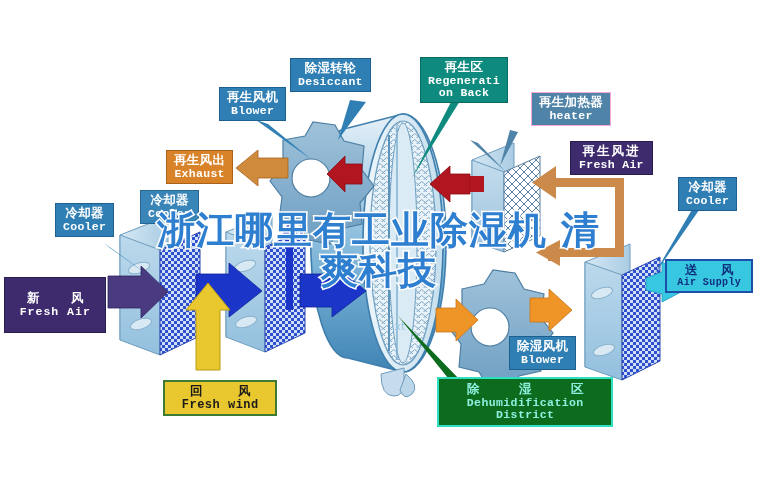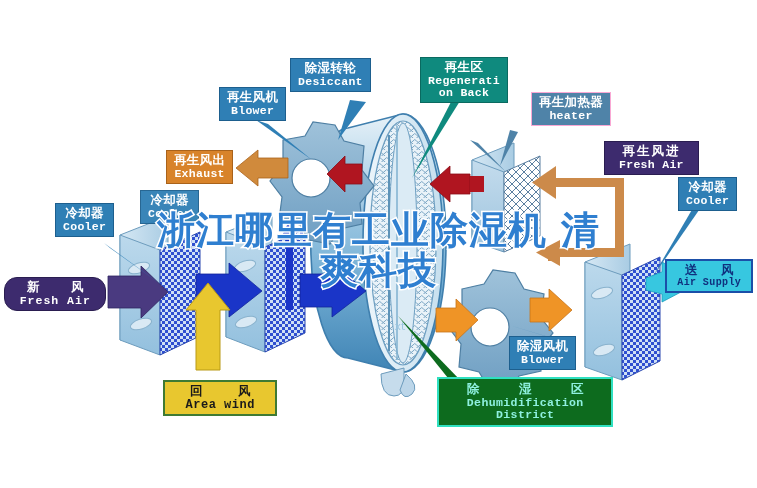--- a/index.html
+++ b/index.html
@@ -248,48 +248,48 @@
     <span class="cn">再生区</span>
     <span class="en">Regenerati</span>
     <span class="en">on Back</span>
   </div>
 
   <div class="lbl lbl-slate" style="left:531px;top:92px;padding:3px 7px;">
     <span class="cn">再生加热器</span>
     <span class="en">heater</span>
   </div>
 
-  <div class="lbl lbl-purple" style="left:604px;top:141px;padding:3px 14px;">
+  <div class="lbl lbl-purple" style="left:570px;top:141px;padding:3px 8px;">
     <span class="cn">再生风进</span>
     <span class="en">Fresh Air</span>
   </div>
 
   <div class="lbl lbl-blue" style="left:678px;top:177px;padding:3px 7px;">
     <span class="cn">冷却器</span>
     <span class="en">Cooler</span>
   </div>
 
   <div class="lbl lbl-blue" style="left:55px;top:203px;padding:3px 7px;">
     <span class="cn">冷却器</span>
     <span class="en">Cooler</span>
   </div>
 
   <div class="lbl lbl-blue" style="left:140px;top:190px;padding:3px 7px;opacity:.95;">
     <span class="cn">冷却器</span>
     <span class="en">Cooler</span>
   </div>
 
-  <div class="lbl lbl-purple2" style="left:4px;top:277px;padding:3px 8px;border-radius:13px;">
+  <div class="lbl lbl-purple2" style="left:4px;top:277px;padding:14px 8px;">
     <span class="cn">新   风</span>
     <span class="en">Fresh Air</span>
   </div>
 
   <div class="lbl lbl-yellow" style="left:163px;top:380px;padding:3px 9px;">
     <span class="cn">回   风</span>
-    <span class="en">Area wind</span>
+    <span class="en">Fresh wind</span>
   </div>
 
   <div class="lbl lbl-blue" style="left:509px;top:336px;padding:3px 7px;">
     <span class="cn">除湿风机</span>
     <span class="en">Blower</span>
   </div>
 
   <div class="lbl lbl-green" style="left:437px;top:377px;padding:4px 10px;">
     <span class="cn">除   湿   区</span>
     <span class="en">Dehumidification</span>

